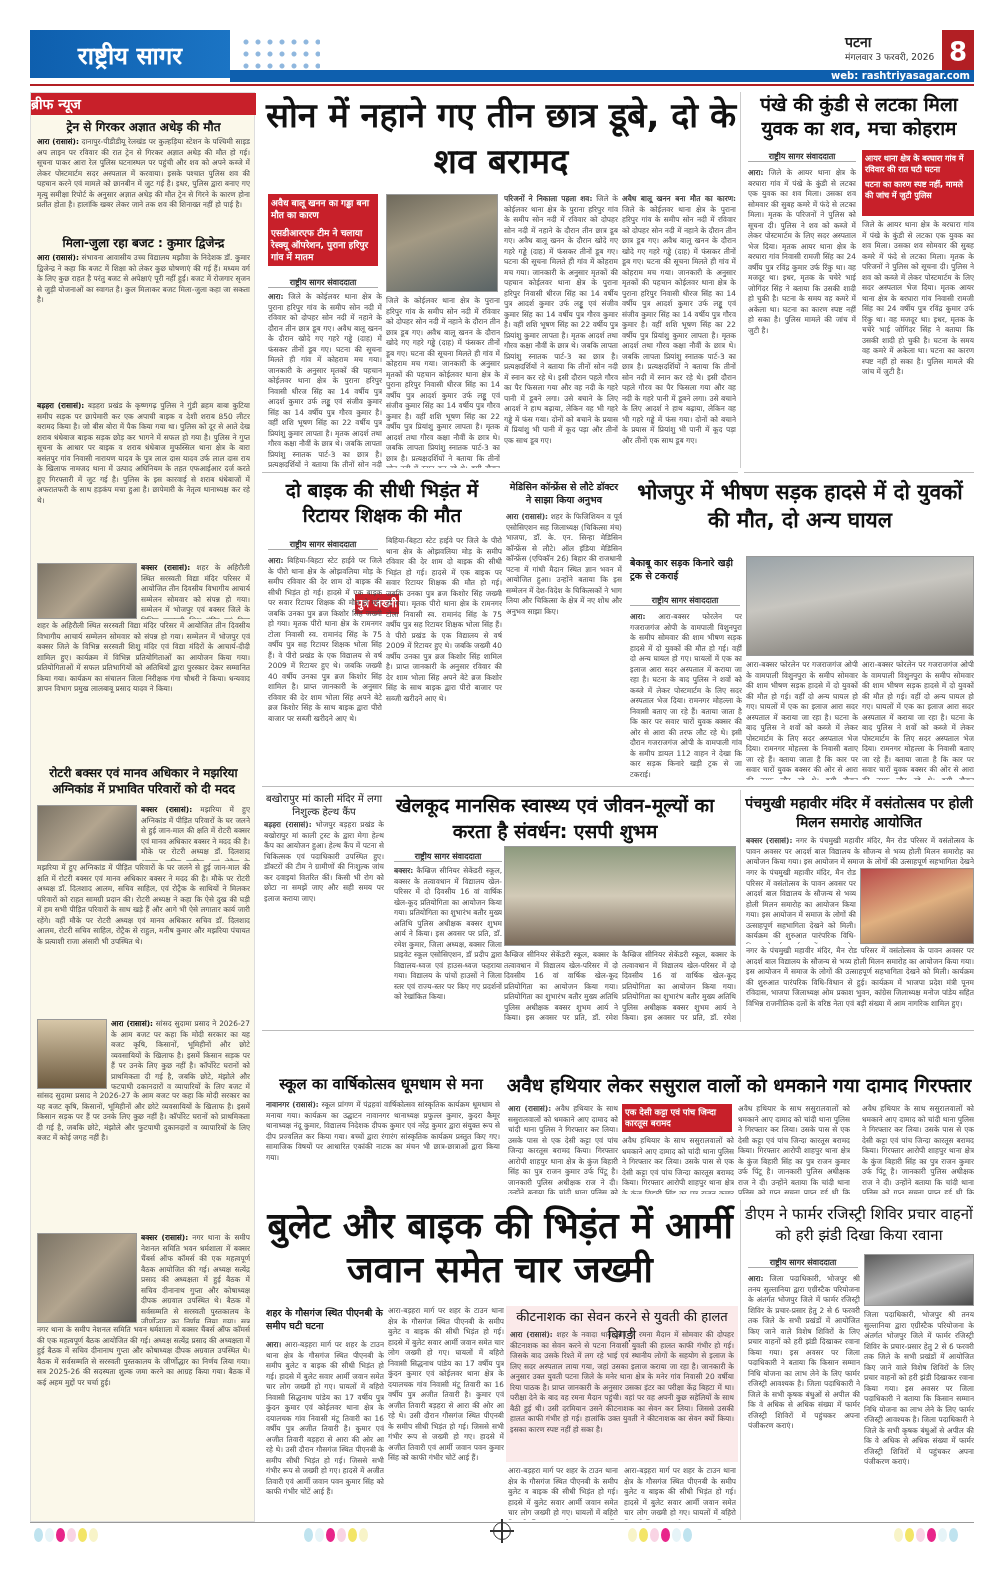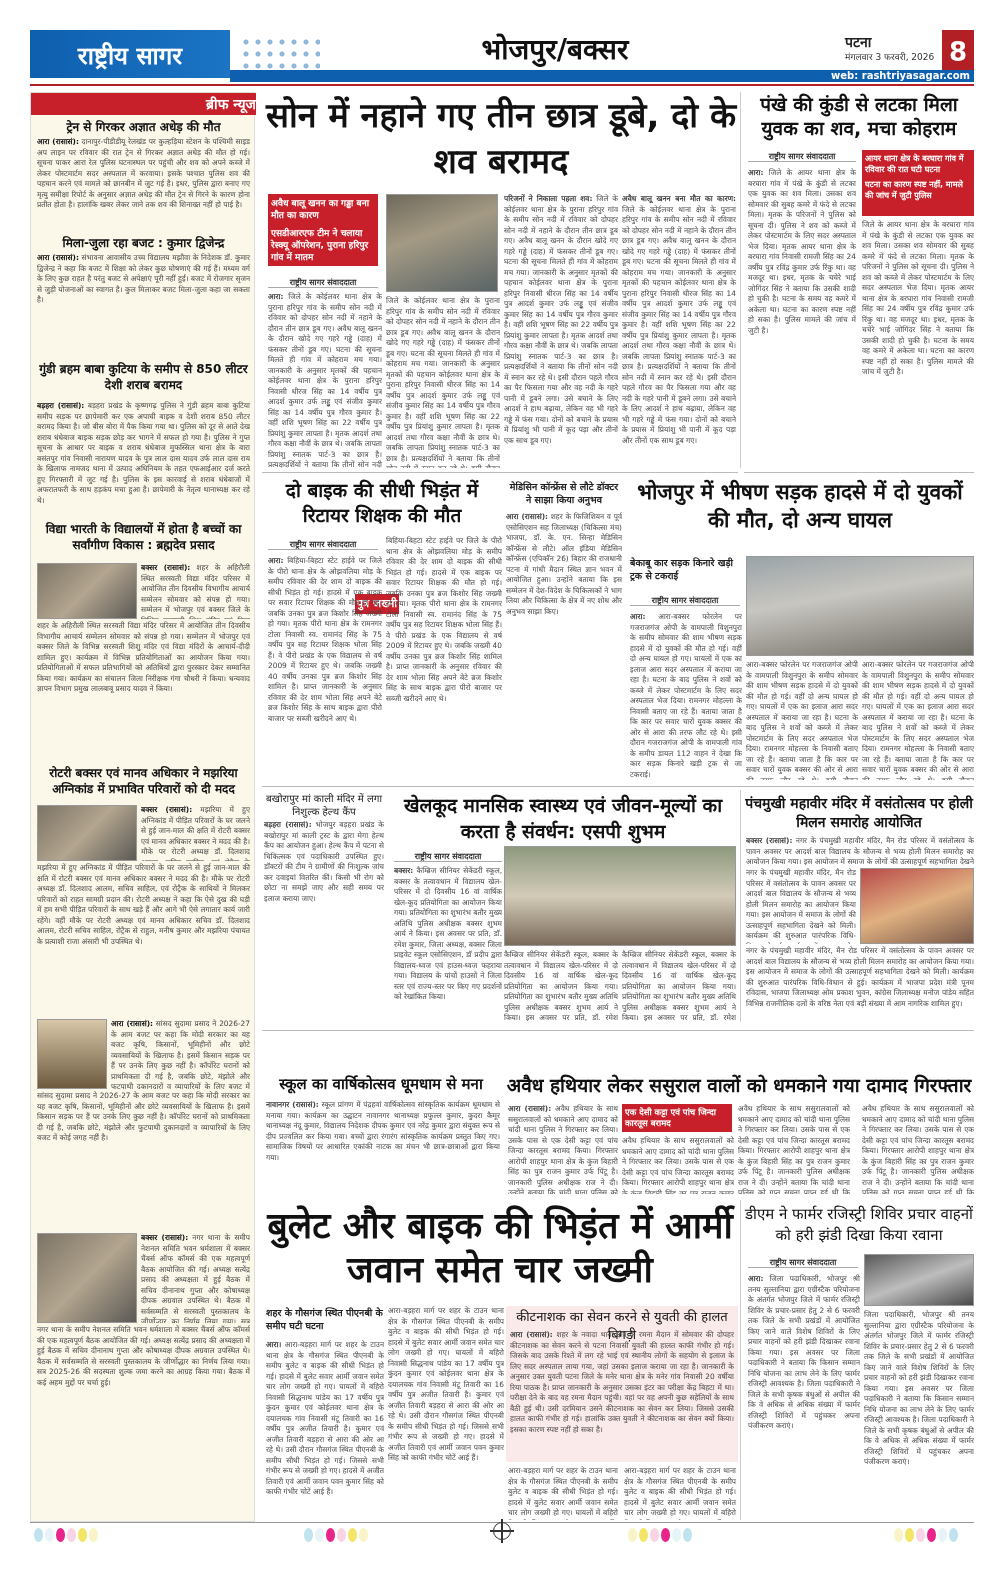--- a/index.html
+++ b/index.html
@@ -9,21 +9,21 @@
 .mast-logo{left:0;top:0;width:200px;height:48px;background:linear-gradient(90deg,#0e5fae,#1b74c4);color:#fff;font-weight:bold;font-size:24px;display:flex;align-items:center;justify-content:center}
 .mast-dots{left:210px;top:6px;width:80px;height:36px;background:radial-gradient(circle,#8fb7de 2px,transparent 3px) 0 0/12px 12px}
 .mast-section{left:300px;top:0;width:450px;height:40px;font-size:28px;font-weight:bold;text-align:center;line-height:40px;color:#111}
 .mast-city{left:815px;top:2px;width:100px;font-size:14px;font-weight:bold;text-align:left}
 .mast-date{left:815px;top:20px;width:110px;font-size:9px;color:#333}
 .mast-page{left:912px;top:0;width:32px;height:44px;background:#b21f24;color:#fff;font-size:26px;font-weight:bold;text-align:center;line-height:44px}
 .mast-bar{left:200px;top:40px;width:744px;height:12px;background:#0e5fae}
 .mast-web{left:760px;top:40px;width:180px;font-size:10px;color:#fff;font-weight:bold;text-align:right;line-height:12px}
 .rule{left:30px;top:84px;width:944px;height:2px;background:#b21f24}
 .col-left{left:30px;top:92px;width:225px;height:1430px;background:#fbf8ea;border:1px solid #ddd}
-.brief-banner{position:absolute;left:0;top:0;width:225px;height:22px;background:#c8202a;color:#fff;font-weight:bold;font-size:14px;text-align:right;line-height:22px}
+.brief-banner{position:absolute;left:0;top:0;width:225px;height:22px;background:#c8202a;color:#fff;font-weight:bold;font-size:14px;text-align:left;line-height:22px}
 .lh{position:absolute;left:6px;width:213px;font-weight:bold;font-size:12px;text-align:center;color:#111;line-height:16px}
 .lt{position:absolute;left:6px;width:213px;font-size:7.4px;line-height:10.5px;color:#444;text-align:justify;overflow:hidden}
 .lt b{color:#111}
 .photo{position:absolute;background:linear-gradient(135deg,#7c7466,#b3a58f 50%,#5c5a55);border:1px solid #999}
 .hl{position:absolute;font-weight:bold;color:#111;text-align:center}
 .by{position:absolute;font-size:8px;font-weight:bold;color:#333;text-align:center;border-bottom:1px solid #aaa;padding-bottom:0}
 .body{position:absolute;font-size:7.4px;line-height:10.5px;color:#444;text-align:justify;overflow:hidden}
 .redbox{position:absolute;background:#c8202a;color:#fff;font-size:9px;font-weight:bold;padding:3px;line-height:12px}
 .tag{position:absolute;background:#c8202a;color:#fff;font-size:11px;font-weight:bold;text-align:center;line-height:20px}
 .sub{position:absolute;font-size:9.5px;font-weight:bold;color:#222;line-height:13px}
@@ -35,42 +35,39 @@
 .reg{position:absolute;left:493px;top:1522px;width:18px;height:18px;border:1.5px solid #333;border-radius:50%}
 .reg:before{content:"";position:absolute;left:7px;top:-4px;width:1.5px;height:24px;background:#333}
 .reg:after{content:"";position:absolute;left:-4px;top:7px;width:24px;height:1.5px;background:#333}
 </style>
 </head>
 <body>
 
 <div class="abs mast">
   <div class="abs mast-logo">राष्ट्रीय सागर</div>
   <div class="abs mast-dots"></div>
-  <div class="abs mast-section">भोजपुर/बक्सर</div>
   <div class="abs mast-city">पटना</div>
   <div class="abs mast-date">मंगलवार 3 फरवरी, 2026</div>
   <div class="abs mast-page">8</div>
   <div class="abs mast-bar"></div>
   <div class="abs mast-web">web: rashtriyasagar.com</div>
 </div>
 <div class="abs rule"></div>
 
 <div class="abs col-left">
   <div class="brief-banner">ब्रीफ न्यूज</div>
 
   <div class="lh" style="top:26px">ट्रेन से गिरकर अज्ञात अधेड़ की मौत</div>
   <div class="lt" style="top:44px;height:96px"><b>आरा (रासासं):</b> <span>दानापुर-पीडीडीयू रेलखंड पर कुल्हड़िया स्टेशन के पश्चिमी साइड अप लाइन पर रविवार की रात ट्रेन से गिरकर अज्ञात अधेड़ की मौत हो गई। सूचना पाकर आरा रेल पुलिस घटनास्थल पर पहुंची और शव को अपने कब्जे में लेकर पोस्टमार्टम सदर अस्पताल में करवाया। इसके पश्चात पुलिस शव की पहचान करने एवं मामले को छानबीन में जुट गई है। इधर, पुलिस द्वारा बनाए गए मृत्यु समीक्षा रिपोर्ट के अनुसार अज्ञात अधेड़ की मौत ट्रेन से गिरने के कारण होना प्रतीत होता है। हालांकि खबर लेकर जाने तक शव की शिनाख्त नहीं हो पाई है।</span></div>
 
   <div class="lh" style="top:142px">मिला-जुला रहा बजट : कुमार द्विजेन्द्र</div>
   <div class="lt" style="top:160px;height:104px"><b>आरा (रासासं):</b> <span>संभावना आवासीय उच्च विद्यालय मझौवा के निदेशक डॉ. कुमार द्विजेन्द्र ने कहा कि बजट में शिक्षा को लेकर कुछ घोषणाएं की गई हैं। मध्यम वर्ग के लिए कुछ राहत है परंतु बजट से अपेक्षाएं पूरी नहीं हुईं। बजट में रोजगार सृजन से जुड़ी योजनाओं का स्वागत है। कुल मिलाकर बजट मिला-जुला कहा जा सकता है।</span></div>
 
-  <div class="lh" style="top:268px">गुंडी ब्रहम बाबा कुटिया के समीप से 850 लीटर देशी शराब बरामद</div>
   <div class="lt" style="top:308px;height:116px"><b>बड़हरा (रासासं):</b> <span>बड़हरा प्रखंड के कृष्णगढ़ पुलिस ने गुंडी ब्रहम बाबा कुटिया समीप सड़क पर छापेमारी कर एक अपाची बाइक व देशी शराब 850 लीटर बरामद किया है। जो बीस बोरा में पैक किया गया था। पुलिस को दूर से आते देख शराब धंधेबाज बाइक सड़क छोड़ कर भागने में सफल हो गया है। पुलिस ने गुप्त सूचना के आधार पर बाइक व शराब धंधेबाज मुफस्सिल थाना क्षेत्र के बारा बसंतपुर गांव निवासी नारायण यादव के पुत्र लाल दास यादव उर्फ लाल दास राय के खिलाफ नामजद थाना में उत्पाद अधिनियम के तहत एफआईआर दर्ज करते हुए गिरफ्तारी में जुट गई है। पुलिस के इस कारवाई से शराब धंधेबाजों में अफरातफरी के साथ हड़कंप मचा हुआ है। छापेमारी के नेतृत्व थानाध्यक्ष कर रहे थे।</span></div>
 
-  <div class="lh" style="top:428px">विद्या भारती के विद्यालयों में होता है बच्चों का सर्वांगीण विकास : ब्रह्मदेव प्रसाद</div>
   <div class="photo" style="left:6px;top:470px;width:100px;height:56px"></div>
   <div class="lt" style="top:470px;left:110px;width:109px;height:56px"><b>बक्सर (रासासं):</b> <span>शहर के अहिरौली स्थित सरस्वती विद्या मंदिर परिसर में आयोजित तीन दिवसीय विभागीय आचार्य सम्मेलन सोमवार को संपन्न हो गया। सम्मेलन में भोजपुर एवं बक्सर जिले के विभिन्न सरस्वती शिशु मंदिर एवं विद्या मंदिरों के आचार्य-दीदी शामिल हुए। कार्यक्रम में विभिन्न प्रतियोगिताओं का आयोजन किया गया। प्रतियोगिताओं में सफल प्रतिभागियों को अतिथियों द्वारा पुरस्कार देकर सम्मानित किया गया। कार्यक्रम का संचालन जिला निरीक्षक गंगा चौधरी ने किया। धन्यवाद ज्ञापन विभाग प्रमुख लालबाबू प्रसाद यादव ने किया।</span></div>
   <div class="lt" style="top:528px;height:142px">शहर के अहिरौली स्थित सरस्वती विद्या मंदिर परिसर में आयोजित तीन दिवसीय विभागीय आचार्य सम्मेलन सोमवार को संपन्न हो गया। सम्मेलन में भोजपुर एवं बक्सर जिले के विभिन्न सरस्वती शिशु मंदिर एवं विद्या मंदिरों के आचार्य-दीदी शामिल हुए। कार्यक्रम में विभिन्न प्रतियोगिताओं का आयोजन किया गया। प्रतियोगिताओं में सफल प्रतिभागियों को अतिथियों द्वारा पुरस्कार देकर सम्मानित किया गया। कार्यक्रम का संचालन जिला निरीक्षक गंगा चौधरी ने किया। धन्यवाद ज्ञापन विभाग प्रमुख लालबाबू प्रसाद यादव ने किया।</div>
 
   <div class="lh" style="top:672px">रोटरी बक्सर एवं मानव अधिकार ने मझरिया अग्निकांड में प्रभावित परिवारों को दी मदद</div>
   <div class="photo" style="left:6px;top:712px;width:100px;height:56px"></div>
   <div class="lt" style="top:712px;left:110px;width:109px;height:56px"><b>बक्सर (रासासं):</b> <span>मझरिया में हुए अग्निकांड में पीड़ित परिवारों के घर जलने से हुई जान-माल की क्षति में रोटरी बक्सर एवं मानव अधिकार बक्सर ने मदद की है। मौके पर रोटरी अध्यक्ष डॉ. दिलशाद आलम, सचिव साहिल, एवं रोट्रैक के साथियों ने मिलकर परिवारों को राहत सामग्री प्रदान की। रोटरी अध्यक्ष ने कहा कि ऐसे दुख की घड़ी में हम सभी पीड़ित परिवारों के साथ खड़े हैं और आगे भी ऐसे लगातार कार्य जारी रहेंगे। वहीं मौके पर रोटरी अध्यक्ष एवं मानव अधिकार सचिव डॉ. दिलशाद आलम, रोटरी सचिव साहिल, रोट्रैक से राहुल, मनीष कुमार और मझरिया पंचायत के प्रत्याशी राजा अंसारी भी उपस्थित थे।</span></div>
   <div class="lt" style="top:770px;height:132px">मझरिया में हुए अग्निकांड में पीड़ित परिवारों के घर जलने से हुई जान-माल की क्षति में रोटरी बक्सर एवं मानव अधिकार बक्सर ने मदद की है। मौके पर रोटरी अध्यक्ष डॉ. दिलशाद आलम, सचिव साहिल, एवं रोट्रैक के साथियों ने मिलकर परिवारों को राहत सामग्री प्रदान की। रोटरी अध्यक्ष ने कहा कि ऐसे दुख की घड़ी में हम सभी पीड़ित परिवारों के साथ खड़े हैं और आगे भी ऐसे लगातार कार्य जारी रहेंगे। वहीं मौके पर रोटरी अध्यक्ष एवं मानव अधिकार सचिव डॉ. दिलशाद आलम, रोटरी सचिव साहिल, रोट्रैक से राहुल, मनीष कुमार और मझरिया पंचायत के प्रत्याशी राजा अंसारी भी उपस्थित थे।</div>
 
   <div class="photo" style="left:6px;top:926px;width:70px;height:70px;background:linear-gradient(#d7c7a8,#6d5a3f)"></div>
@@ -120,21 +117,21 @@
 <div class="by" style="left:630px;top:594px;width:110px">राष्ट्रीय सागर संवाददाता</div>
 <div class="photo" style="left:746px;top:556px;width:228px;height:100px;background:linear-gradient(170deg,#9aa3a8,#c8c6c0 40%,#6e6a64)"></div>
 <div class="body" style="left:630px;top:612px;width:112px;height:168px"><b>आरा:</b> <span>आरा-बक्सर फोरलेन पर गजराजगंज ओपी के वामपाली विशुनपुरा के समीप सोमवार की शाम भीषण सड़क हादसे में दो युवकों की मौत हो गई। वहीं दो अन्य घायल हो गए। घायलों में एक का इलाज आरा सदर अस्पताल में कराया जा रहा है। घटना के बाद पुलिस ने शवों को कब्जे में लेकर पोस्टमार्टम के लिए सदर अस्पताल भेज दिया। रामनगर मोहल्ला के निवासी बताए जा रहे हैं। बताया जाता है कि कार पर सवार चारों युवक बक्सर की ओर से आरा की तरफ लौट रहे थे। इसी दौरान गजराजगंज ओपी के वामपाली गांव के समीप डायल 112 वाहन ने देखा कि कार सड़क किनारे खड़ी ट्रक से जा टकराई।</span></div>
 <div class="body" style="left:746px;top:660px;width:112px;height:120px">आरा-बक्सर फोरलेन पर गजराजगंज ओपी के वामपाली विशुनपुरा के समीप सोमवार की शाम भीषण सड़क हादसे में दो युवकों की मौत हो गई। वहीं दो अन्य घायल हो गए। घायलों में एक का इलाज आरा सदर अस्पताल में कराया जा रहा है। घटना के बाद पुलिस ने शवों को कब्जे में लेकर पोस्टमार्टम के लिए सदर अस्पताल भेज दिया। रामनगर मोहल्ला के निवासी बताए जा रहे हैं। बताया जाता है कि कार पर सवार चारों युवक बक्सर की ओर से आरा की तरफ लौट रहे थे। इसी दौरान गजराजगंज ओपी के वामपाली गांव के समीप डायल 112 वाहन ने देखा कि कार सड़क किनारे खड़ी ट्रक से जा टकराई।</div>
 <div class="body" style="left:862px;top:660px;width:112px;height:120px">आरा-बक्सर फोरलेन पर गजराजगंज ओपी के वामपाली विशुनपुरा के समीप सोमवार की शाम भीषण सड़क हादसे में दो युवकों की मौत हो गई। वहीं दो अन्य घायल हो गए। घायलों में एक का इलाज आरा सदर अस्पताल में कराया जा रहा है। घटना के बाद पुलिस ने शवों को कब्जे में लेकर पोस्टमार्टम के लिए सदर अस्पताल भेज दिया। रामनगर मोहल्ला के निवासी बताए जा रहे हैं। बताया जाता है कि कार पर सवार चारों युवक बक्सर की ओर से आरा की तरफ लौट रहे थे। इसी दौरान गजराजगंज ओपी के वामपाली गांव के समीप डायल 112 वाहन ने देखा कि कार सड़क किनारे खड़ी ट्रक से जा टकराई।</div>
 <div class="hr" style="left:262px;top:786px;width:712px"></div>
 
 <div class="sub" style="left:264px;top:792px;width:120px;text-align:center;font-weight:normal;font-size:10px">बखोरापुर मां काली मंदिर में लगा निशुल्क हेल्थ कैंप</div>
 <div class="body" style="left:264px;top:820px;width:120px;height:202px"><b>बड़हरा (रासासं):</b> <span>भोजपुर बड़हरा प्रखंड के बखोरापुर मां काली ट्रस्ट के द्वारा मेगा हेल्थ कैंप का आयोजन हुआ। हेल्थ कैंप में पटना से चिकित्सक एवं पदाधिकारी उपस्थित हुए। डॉक्टरों की टीम ने ग्रामीणों की निःशुल्क जांच कर दवाइयां वितरित कीं। किसी भी रोग को छोटा ना समझें जाए और सही समय पर इलाज कराया जाए।</span></div>
 
-<div class="hl" style="left:390px;top:792px;width:346px;font-size:19px;line-height:26px">खेलकूद मानसिक स्वास्थ्य एवं जीवन-मूल्यों का करता है संवर्धन: एसपी शुभम</div>
+<div class="hl" style="left:382px;top:792px;width:346px;font-size:19px;line-height:26px">खेलकूद मानसिक स्वास्थ्य एवं जीवन-मूल्यों का करता है संवर्धन: एसपी शुभम</div>
 <div class="by" style="left:394px;top:850px;width:108px">राष्ट्रीय सागर संवाददाता</div>
 <div class="photo" style="left:504px;top:846px;width:232px;height:100px;background:linear-gradient(180deg,#8d9a7e,#d3cbb8 50%,#7a6a5a)"></div>
 <div class="body" style="left:394px;top:866px;width:108px;height:156px"><b>बक्सर:</b> <span>कैम्ब्रिज सीनियर सेकेंडरी स्कूल, बक्सर के तत्वावधान में विद्यालय खेल-परिसर में दो दिवसीय 16 वां वार्षिक खेल-कूद प्रतियोगिता का आयोजन किया गया। प्रतियोगिता का शुभारंभ बतौर मुख्य अतिथि पुलिस अधीक्षक बक्सर शुभम आर्य ने किया। इस अवसर पर प्रति, डॉ. रमेश कुमार, जिला अध्यक्ष, बक्सर जिला प्राइवेट स्कूल एसोसिएशन, डॉ प्रदीप द्वारा विद्यालय-ध्वज एवं हाउस-ध्वज फहराया गया। विद्यालय के पांचों हाउसों ने जिला स्तर एवं राज्य-स्तर पर किए गए प्रदर्शनों को रेखांकित किया।</span></div>
 <div class="body" style="left:504px;top:950px;width:114px;height:72px">कैम्ब्रिज सीनियर सेकेंडरी स्कूल, बक्सर के तत्वावधान में विद्यालय खेल-परिसर में दो दिवसीय 16 वां वार्षिक खेल-कूद प्रतियोगिता का आयोजन किया गया। प्रतियोगिता का शुभारंभ बतौर मुख्य अतिथि पुलिस अधीक्षक बक्सर शुभम आर्य ने किया। इस अवसर पर प्रति, डॉ. रमेश कुमार, जिला अध्यक्ष, बक्सर जिला प्राइवेट स्कूल एसोसिएशन, डॉ प्रदीप द्वारा विद्यालय-ध्वज एवं हाउस-ध्वज फहराया गया। विद्यालय के पांचों हाउसों ने जिला स्तर एवं राज्य-स्तर पर किए गए प्रदर्शनों को रेखांकित किया।</div>
 <div class="body" style="left:622px;top:950px;width:114px;height:72px">कैम्ब्रिज सीनियर सेकेंडरी स्कूल, बक्सर के तत्वावधान में विद्यालय खेल-परिसर में दो दिवसीय 16 वां वार्षिक खेल-कूद प्रतियोगिता का आयोजन किया गया। प्रतियोगिता का शुभारंभ बतौर मुख्य अतिथि पुलिस अधीक्षक बक्सर शुभम आर्य ने किया। इस अवसर पर प्रति, डॉ. रमेश कुमार, जिला अध्यक्ष, बक्सर जिला प्राइवेट स्कूल एसोसिएशन, डॉ प्रदीप द्वारा विद्यालय-ध्वज एवं हाउस-ध्वज फहराया गया। विद्यालय के पांचों हाउसों ने जिला स्तर एवं राज्य-स्तर पर किए गए प्रदर्शनों को रेखांकित किया।</div>
 
 <div class="vr" style="left:740px;top:790px;height:232px"></div>
 <div class="hl" style="left:744px;top:794px;width:230px;font-size:14px;line-height:19px">पंचमुखी महावीर मंदिर में वसंतोत्सव पर होली मिलन समारोह आयोजित</div>
 <div class="body" style="left:746px;top:836px;width:228px;height:30px"><b>बक्सर (रासासं):</b> <span>नगर के पंचमुखी महावीर मंदिर, मैन रोड परिसर में वसंतोत्सव के पावन अवसर पर आदर्श बाल विद्यालय के सौजन्य से भव्य होली मिलन समारोह का आयोजन किया गया। इस आयोजन में समाज के लोगों की उत्साहपूर्ण सहभागिता देखने को मिली। कार्यक्रम की शुरुआत पारंपरिक विधि-विधान से हुई। कार्यक्रम में भाजपा प्रदेश मंत्री पूनम रविदास, भाजपा जिलाध्यक्ष ओम प्रकाश भुवन, कांग्रेस जिलाध्यक्ष मनोज पांडेय सहित विभिन्न राजनीतिक दलों के वरिष्ठ नेता एवं बड़ी संख्या में आम नागरिक शामिल हुए।</span></div>
 <div class="body" style="left:746px;top:868px;width:110px;height:76px">नगर के पंचमुखी महावीर मंदिर, मैन रोड परिसर में वसंतोत्सव के पावन अवसर पर आदर्श बाल विद्यालय के सौजन्य से भव्य होली मिलन समारोह का आयोजन किया गया। इस आयोजन में समाज के लोगों की उत्साहपूर्ण सहभागिता देखने को मिली। कार्यक्रम की शुरुआत पारंपरिक विधि-विधान से हुई। कार्यक्रम में भाजपा प्रदेश मंत्री पूनम रविदास, भाजपा जिलाध्यक्ष ओम प्रकाश भुवन, कांग्रेस जिलाध्यक्ष मनोज पांडेय सहित विभिन्न राजनीतिक दलों के वरिष्ठ नेता एवं बड़ी संख्या में आम नागरिक शामिल हुए।</div>

